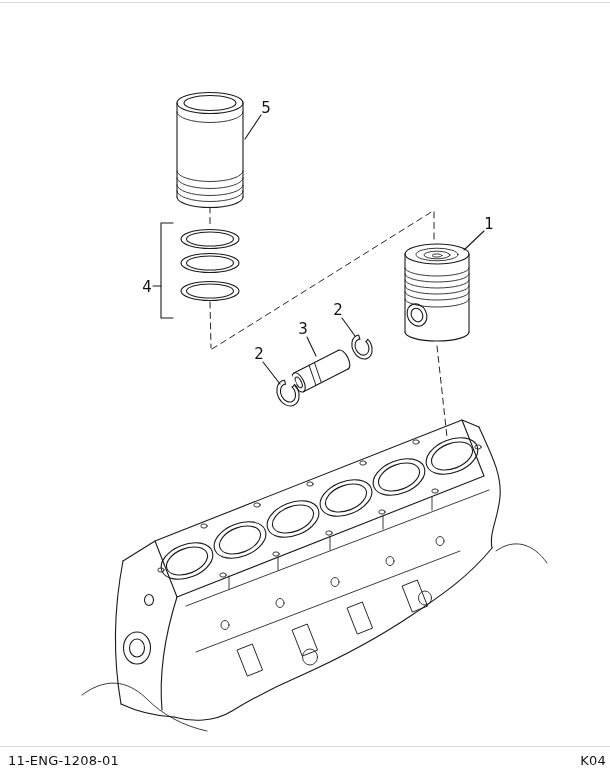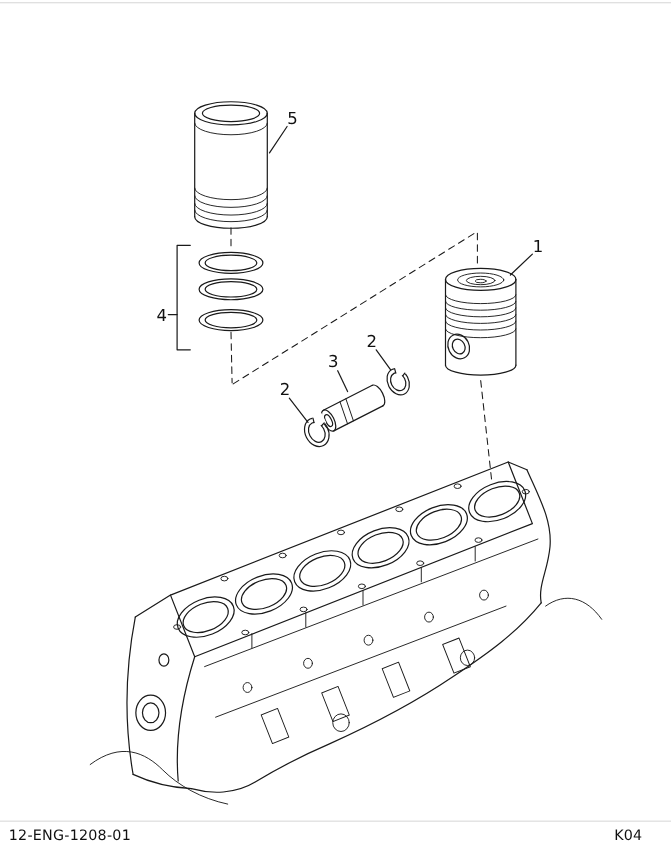--- a/index.html
+++ b/index.html
@@ -8,21 +8,21 @@
     font-family:"DejaVu Sans","Liberation Sans",sans-serif;overflow:hidden;
   }
   .page svg{position:absolute;left:0;top:0;}
   .rule{position:absolute;left:0;width:610px;height:1px;background:#d9d9d9;}
   .rule-top{top:2px;}
   .rule-bottom{top:746px;}
   .footer-text{
     position:absolute;top:753px;font-size:13px;color:#111;letter-spacing:0.2px;
   }
   .footer-left{left:8px;}
-  .footer-right{right:26px;}
+  .footer-right{right:4px;}
   .callout{font-size:15px;fill:#111;}
   .art{stroke:#1a1a1a;fill:none;stroke-width:1.1;stroke-linecap:round;stroke-linejoin:round;}
   .thin{stroke-width:0.85;}
   .dash{stroke-dasharray:6 4.5;stroke-width:0.95;}
 </style>
 </head>
 <body>
 
 <div class="page">
 
@@ -212,15 +212,15 @@
     <text class="callout" x="266" y="113" text-anchor="middle">5</text>
     <text class="callout" x="147" y="292" text-anchor="middle">4</text>
     <text class="callout" x="303" y="334" text-anchor="middle">3</text>
     <text class="callout" x="259" y="359" text-anchor="middle">2</text>
     <text class="callout" x="338" y="315" text-anchor="middle">2</text>
     <text class="callout" x="489" y="229" text-anchor="middle">1</text>
   </svg>
 
   <div class="rule rule-bottom"></div>
 
-  <div class="footer-text footer-left">12-ENG-1208-01</div>
+  <div class="footer-text footer-left">11-ENG-1208-01</div>
   <div class="footer-text footer-right">K04</div>
 </div>
 
 </body></html>

